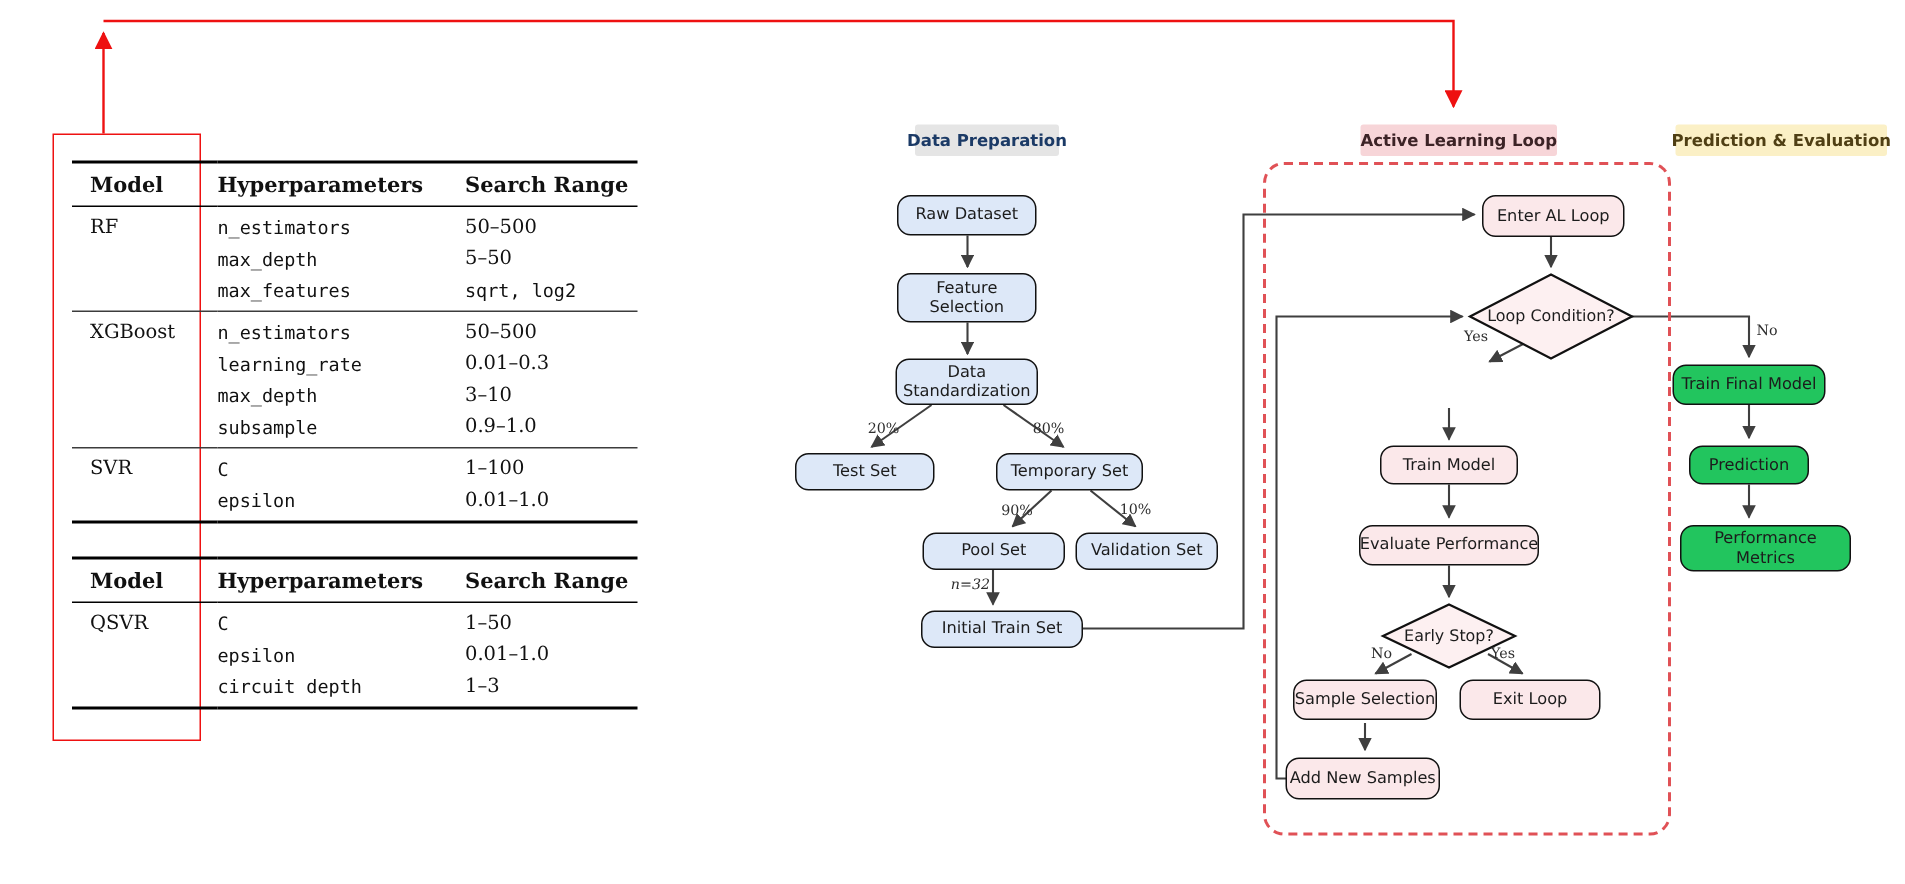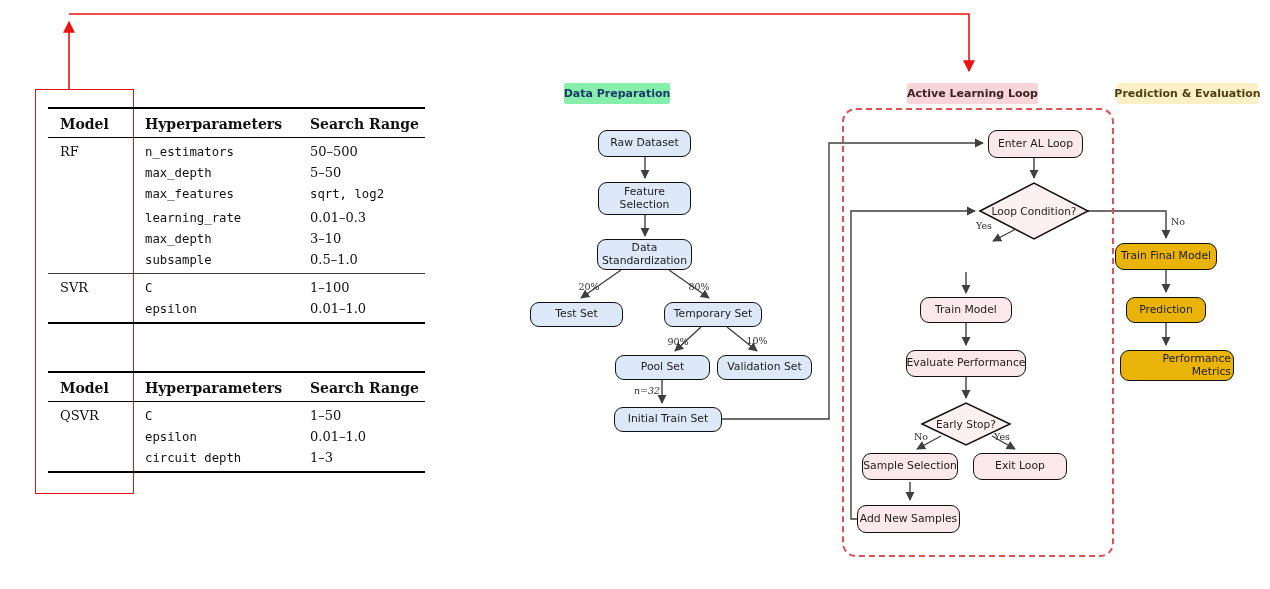--- a/index.html
+++ b/index.html
@@ -26,31 +26,31 @@
   
   #red-rect{position:absolute;left:35px;top:89px;width:97px;height:403px;
     border:1.6px solid #ee1111;}
   
   #al-region{position:absolute;left:842px;top:108px;width:268px;height:445px;
     border:2.3px dashed #e05156;border-radius:14px;}
 
   
   .sec{position:absolute;display:flex;align-items:center;justify-content:center;
     font-size:11px;font-weight:bold;border-radius:2px;white-space:nowrap;}
-  #sec-dp{left:564px;top:83px;width:106px;height:21px;background:#86efac;color:#1b3a66;}
+  #sec-dp{left:610px;top:83px;width:96px;height:21px;background:#e5e5e5;color:#1b3a66;}
   #sec-al{left:907px;top:83px;width:131px;height:21px;background:#f7d5d8;color:#3c2326;}
   #sec-pe{left:1117px;top:83px;width:141px;height:21px;background:#fbf0c6;color:#4f3f14;}
 
   
   .node{position:absolute;display:flex;align-items:center;justify-content:center;
     text-align:center;border:1.4px solid #111;border-radius:9px;
     font-size:10.8px;line-height:12.5px;color:#1c1c1c;box-sizing:border-box;padding:1px 2px;}
   .blue{background:#dde8f8;}
   .pink{background:#fbe8ea;}
-  .yellow{background:#eab308;text-align:right;}
+  .yellow{background:#22c55e;}
 
   
   .dlabel{position:absolute;text-align:center;font-size:10.6px;color:#1c1c1c;white-space:nowrap;}
 
   
   .elabel{position:absolute;transform:translate(-50%,-50%);
     font-family:"DejaVu Serif",serif;font-size:9.5px;color:#2e2e2e;white-space:nowrap;}
   .elabel i{font-style:italic;margin-top:36px;}
 </style>
 </head>
@@ -124,34 +124,39 @@
       <tr>
         <td class="c-model"></td>
         <td class="c-param mono">max_depth</td>
         <td class="c-range">5–50</td>
       </tr>
       <tr class="glast">
         <td class="c-model"></td>
         <td class="c-param mono">max_features</td>
         <td class="c-range mono">sqrt, log2</td>
       </tr>
+      <tr class="gstart">
+        <td class="c-model">XGBoost</td>
+        <td class="c-param mono">n_estimators</td>
+        <td class="c-range">50–500</td>
+      </tr>
       <tr>
         <td class="c-model"></td>
         <td class="c-param mono">learning_rate</td>
         <td class="c-range">0.01–0.3</td>
       </tr>
       <tr>
         <td class="c-model"></td>
         <td class="c-param mono">max_depth</td>
         <td class="c-range">3–10</td>
       </tr>
       <tr class="glast">
         <td class="c-model"></td>
         <td class="c-param mono">subsample</td>
-        <td class="c-range">0.5–1.0</td>
+        <td class="c-range">0.9–1.0</td>
       </tr>
       <tr class="gstart">
         <td class="c-model">SVR</td>
         <td class="c-param mono">C</td>
         <td class="c-range">1–100</td>
       </tr>
       <tr class="glast">
         <td class="c-model"></td>
         <td class="c-param mono">epsilon</td>
         <td class="c-range">0.01–1.0</td>

